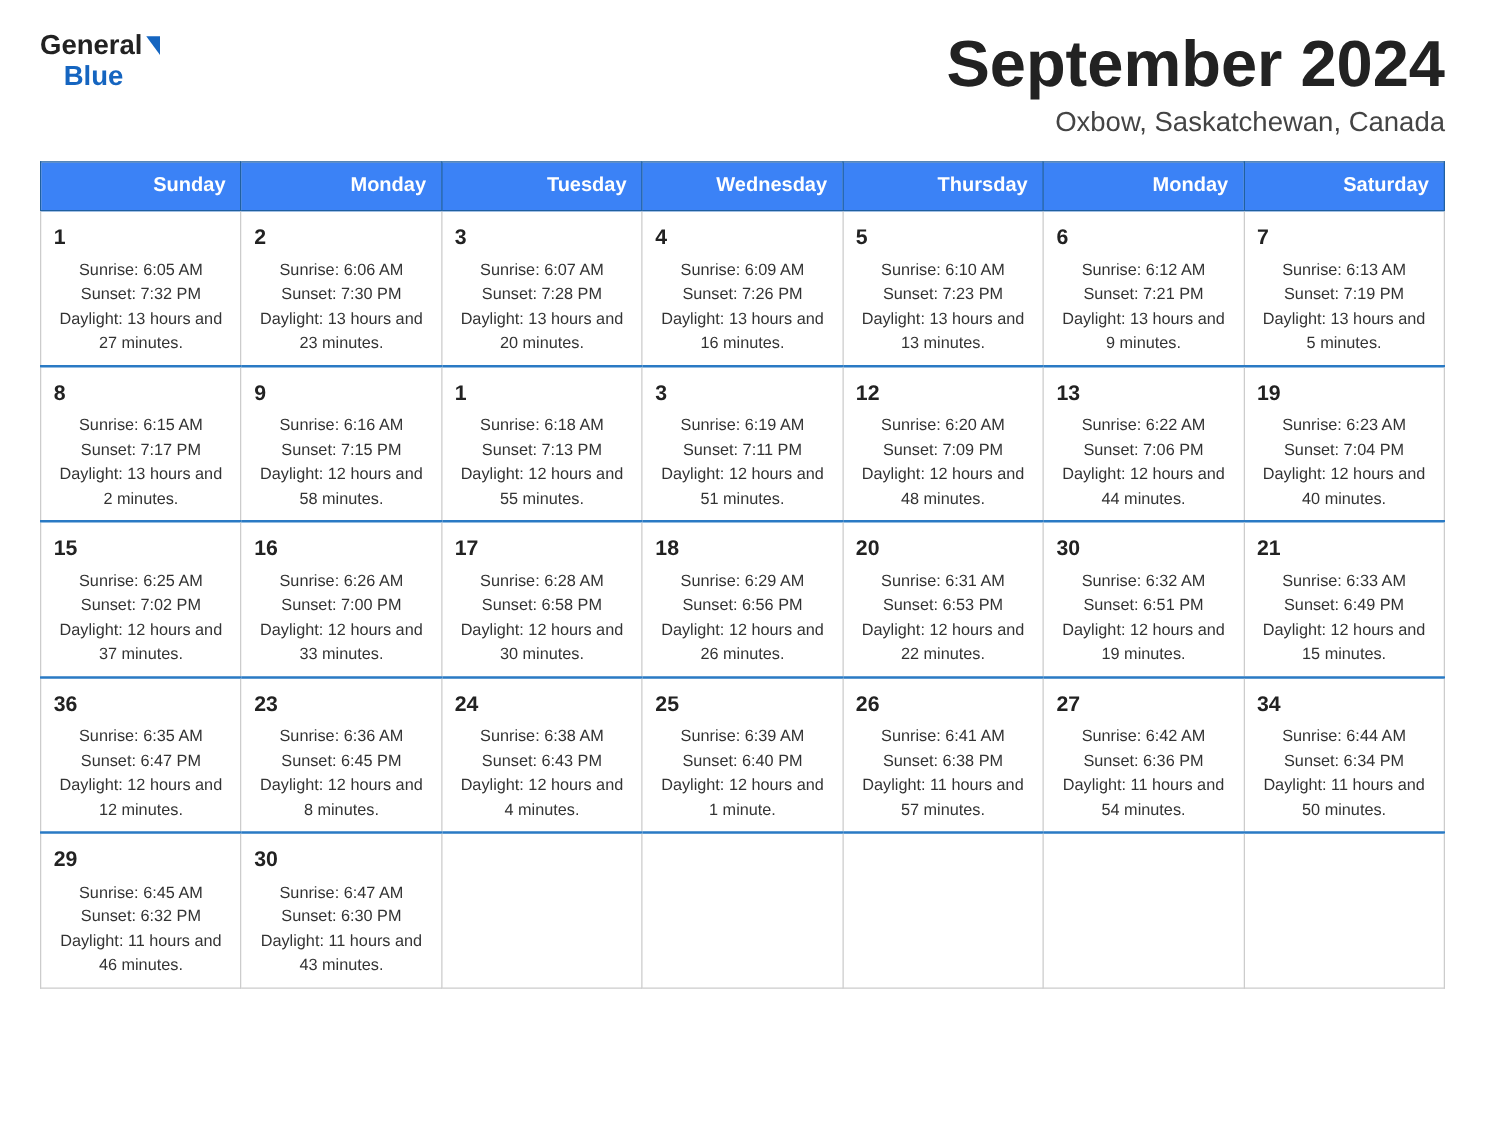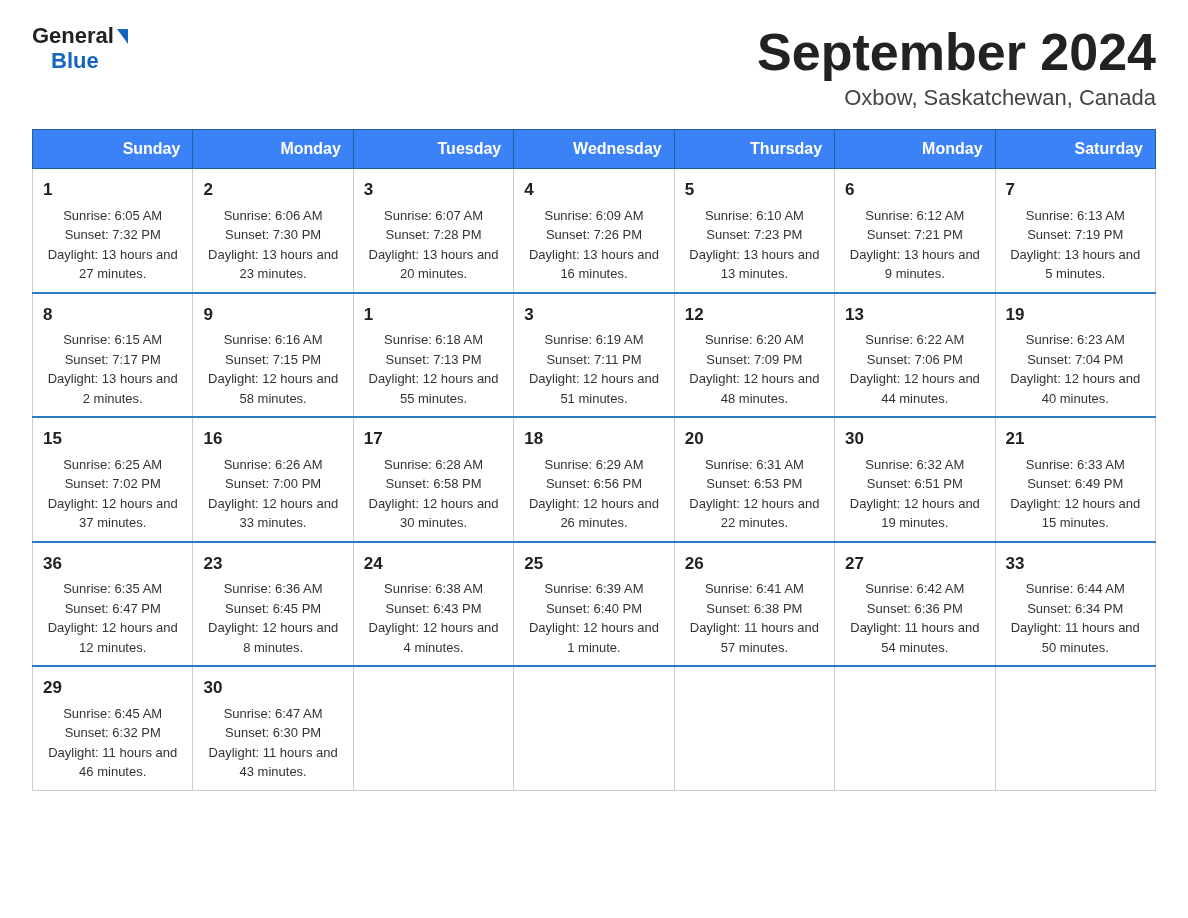--- a/index.html
+++ b/index.html
@@ -234,21 +234,21 @@
         </td>
         <td>
           <span class="day-number">26</span>
           <div class="day-info">Sunrise: 6:41 AM<br>Sunset: 6:38 PM<br>Daylight: 11 hours and 57 minutes.</div>
         </td>
         <td>
           <span class="day-number">27</span>
           <div class="day-info">Sunrise: 6:42 AM<br>Sunset: 6:36 PM<br>Daylight: 11 hours and 54 minutes.</div>
         </td>
         <td>
-          <span class="day-number">33</span>
+          <span class="day-number">34</span>
           <div class="day-info">Sunrise: 6:44 AM<br>Sunset: 6:34 PM<br>Daylight: 11 hours and 50 minutes.</div>
         </td>
       </tr>
       <tr class="row-divider">
         <td>
           <span class="day-number">29</span>
           <div class="day-info">Sunrise: 6:45 AM<br>Sunset: 6:32 PM<br>Daylight: 11 hours and 46 minutes.</div>
         </td>
         <td>
           <span class="day-number">30</span>

